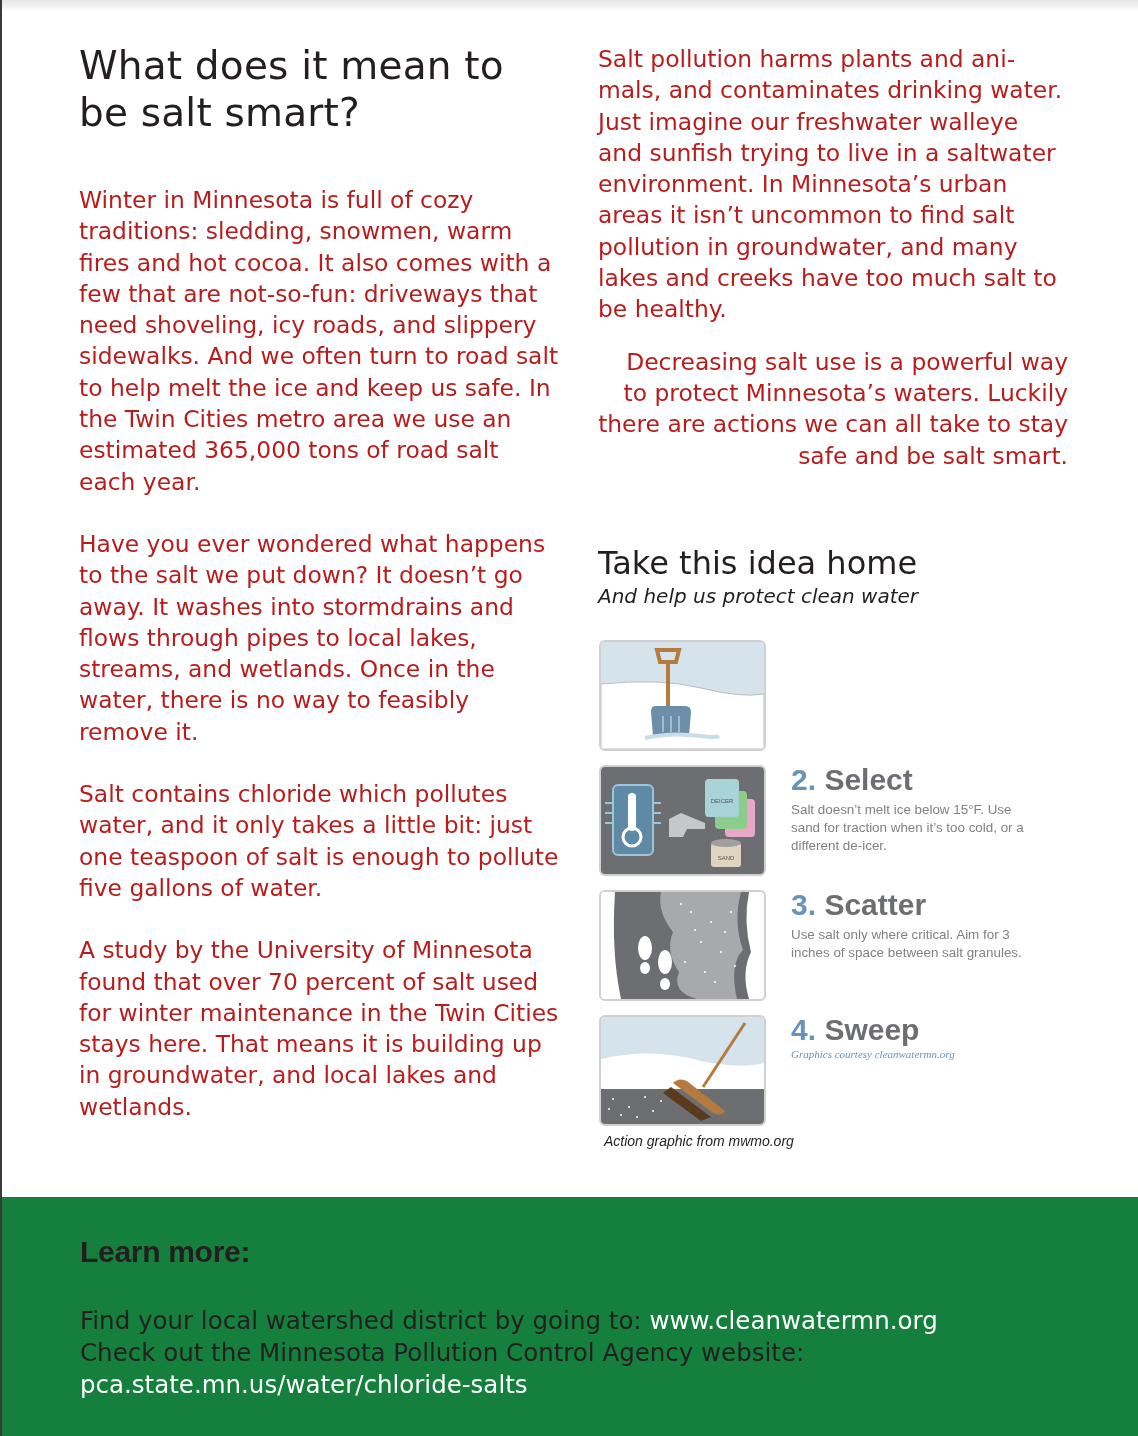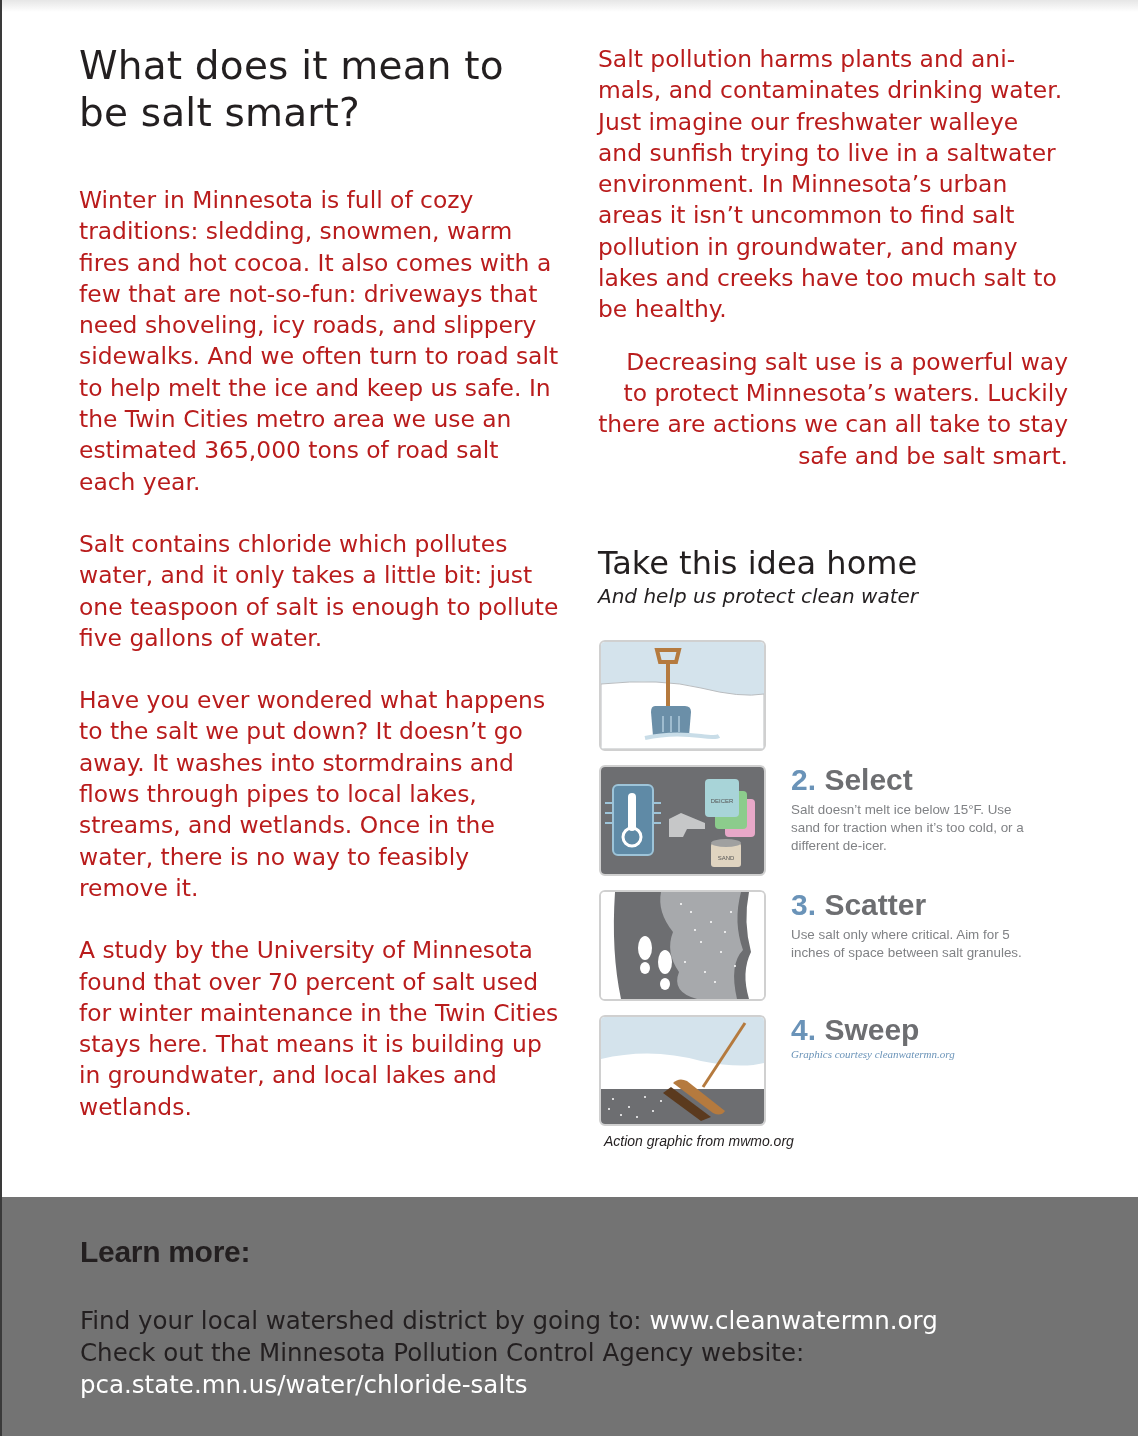--- a/index.html
+++ b/index.html
@@ -24,36 +24,36 @@
   .actions { position: absolute; left: 598px; top: 640px; width: 440px; }
   .action { position: relative; height: 112px; margin-bottom: 13px; }
   .action-img { position: absolute; left: 1px; top: 0; width: 167px; height: 111px; border: 2px solid #d0d0d0; border-radius: 6px; overflow: hidden; }
   .action-text { position: absolute; left: 193px; top: -2px; width: 250px; }
   .action-title { font-family: "Liberation Sans", sans-serif; font-weight: bold; font-size: 30px; line-height: 34px; color: #6d6e71; }
   .action-num { color: #6a93b8; }
   .action-desc { font-family: "Liberation Sans", sans-serif; font-size: 13.4px; line-height: 18px; color: #808285; margin-top: 4px; }
   .courtesy { position: absolute; left: 193px; top: 408px; font-family: "Liberation Serif", serif; font-style: italic; font-size: 11px; color: #6a93b8; }
   .caption { position: absolute; left: 604px; top: 1133px; font-family: "Liberation Sans", sans-serif; font-style: italic; font-size: 14px; color: #231f20; }
 
-  .footer { position: absolute; left: 2px; top: 1197px; width: 1136px; height: 239px; background: #737373; }
+  .footer { position: absolute; left: 2px; top: 1197px; width: 1136px; height: 239px; background: #15803d; }
   .footer-title { position: absolute; left: 78px; top: 38px; font-family: "Liberation Sans", sans-serif; font-weight: bold; font-size: 30px; color: #231f20; letter-spacing: -0.3px; }
   .footer-lines { position: absolute; left: 78px; top: 108px; font-size: 24.5px; line-height: 32px; color: #231f20; }
   .footer-link { color: #ffffff; }
 </style>
 </head>
 <body>
 
 <div class="top-shadow"></div>
 <div class="page-border-left"></div>
 
 <div class="left-col">
   <h1 class="page-title">What does it mean to be salt smart?</h1>
   <p class="para p1">Winter in Minnesota is full of cozy traditions: sledding, snowmen, warm fires and hot cocoa. It also comes with a few that are not-so-fun: drive­ways that need shoveling, icy roads, and slippery sidewalks. And we often turn to road salt to help melt the ice and keep us safe. In the Twin Cities metro area we use an estimated 365,000 tons of road salt each year.</p>
+  <p class="para pn">Have you ever wondered what hap­pens to the salt we put down? It doesn’t go away. It washes into stormdrains and flows through pipes to local lakes, streams, and wet­lands. Once in the water, there is no way to feasibly remove it.</p>
   <p class="para pn">Salt contains chloride which pollutes water, and it only takes a little bit: just one teaspoon of salt is enough to pollute five gallons of water.</p>
-  <p class="para pn">Have you ever wondered what hap­pens to the salt we put down? It doesn’t go away. It washes into stormdrains and flows through pipes to local lakes, streams, and wet­lands. Once in the water, there is no way to feasibly remove it.</p>
   <p class="para pn">A study by the University of Minneso­ta found that over 70 percent of salt used for winter maintenance in the Twin Cities stays here. That means it is building up in groundwater, and local lakes and wetlands.</p>
 </div>
 
 <div class="right-col">
   <p class="para">Salt pollution harms plants and ani­mals, and contaminates drinking water. Just imagine our freshwater walleye and sunfish trying to live in a saltwater environment. In Minneso­ta’s urban areas it isn’t uncommon to find salt pollution in groundwater, and many lakes and creeks have too much salt to be healthy.</p>
   <p class="para pn">Decreasing salt use is a powerful way to protect Minnesota’s waters. Luckily there are actions we can all take to stay safe and be salt smart.</p>
 </div>
 
 <div class="takehome">
   <div class="takehome-title">Take this idea home</div>
@@ -128,21 +128,21 @@
             <circle cx="124" cy="40" r="1"></circle>
             <circle cx="94" cy="38" r="1"></circle>
           <circle cx="114" cy="90" r="1"></circle>
             <circle cx="80" cy="12" r="1"></circle>
             <circle cx="134" cy="74" r="1"></circle>
         </g>
       </svg>
     </div>
     <div class="action-text">
       <div class="action-title"><span class="action-num">3.</span> <span>Scatter</span></div>
-      <div class="action-desc">Use salt only where critical. Aim for 5 inches of space between salt granules.</div>
+      <div class="action-desc">Use salt only where critical. Aim for 3 inches of space between salt granules.</div>
     </div>
   </div>
 
   <div class="action">
     <div class="action-img">
       <svg width="163" height="107" viewBox="0 0 163 107">
         <rect width="163" height="107" fill="#d4e3ec"></rect>
         <path d="M0 42 Q50 30 100 44 Q140 52 163 46 L163 107 L0 107 Z" fill="#ffffff"></path>
         <rect x="0" y="72" width="163" height="35" fill="#6d6e71"></rect>
         <line x1="144" y1="6" x2="102" y2="70" stroke="#b57a3e" stroke-width="3"></line>

